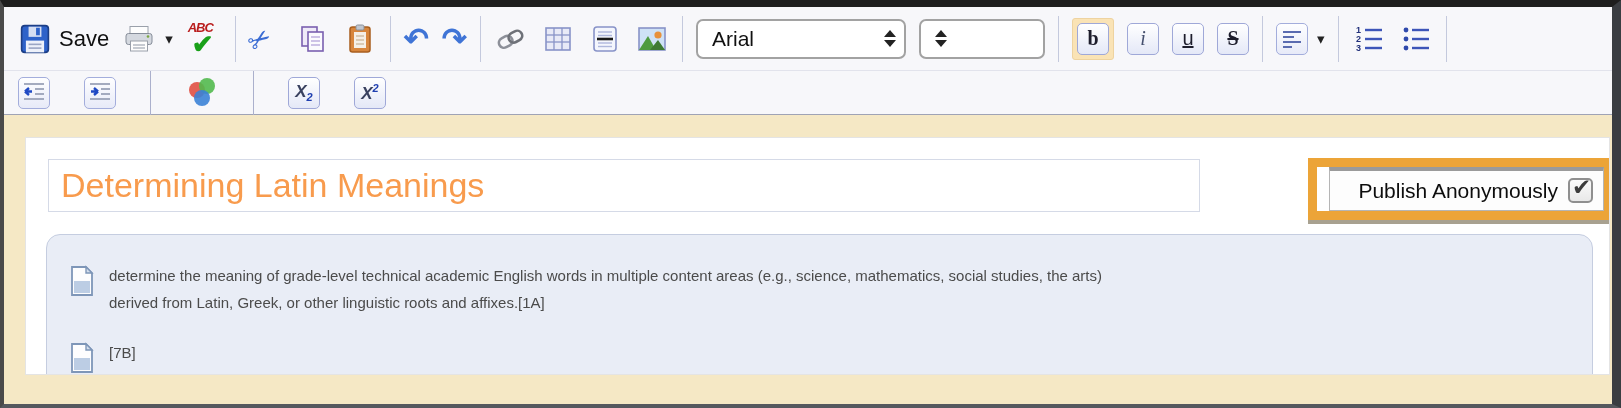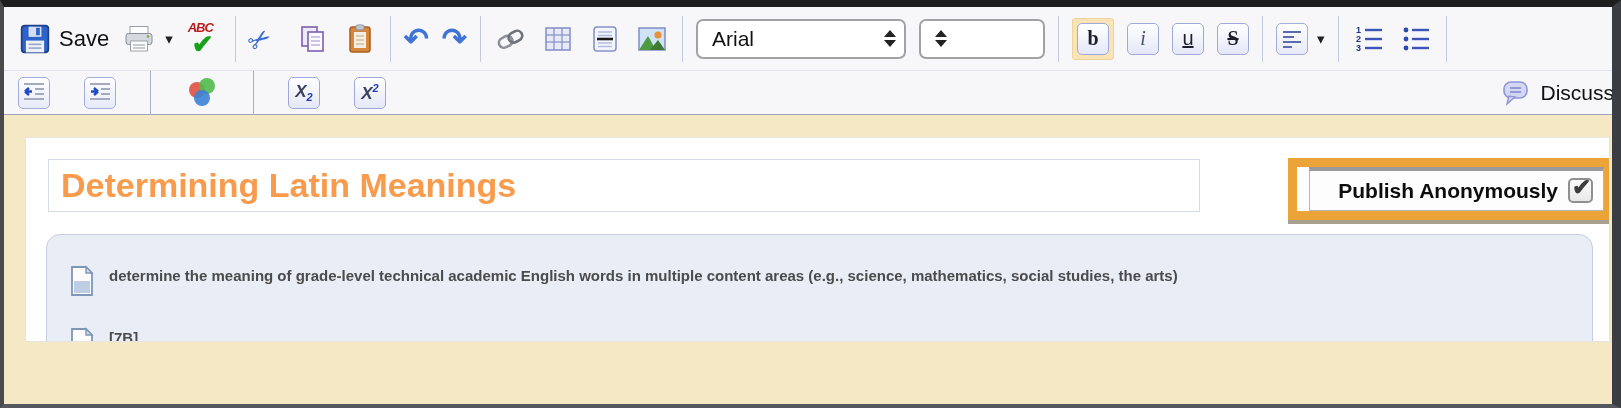--- a/index.html
+++ b/index.html
@@ -55,21 +55,21 @@
   .fmt-s { text-decoration:line-through; font-weight:bold; font-family:"Liberation Serif", serif; }
   .xbtn  { font-size:17px; font-weight:bold; color:#39415F; font-style:italic; }
   .xbtn sub,.xbtn sup { color:#1F3FB0; font-size:11px; }
   
   .annot { border:9px solid #ECA438; box-shadow:0 4px 0 rgba(96,84,52,.55); background:#fff; }
   .annot-inner { background:#FDFDFD; border:1px solid #B5B5B5; border-top:4px solid #9A9A9A; display:flex; align-items:center; }
   .publish-annot { margin:-2px 0; }
   .publish-annot .annot-inner { padding:5px 14px 5px 9px; gap:8px; }
   
   .body-area { background:#F5E8C5; height:293px; padding-top:22px; position:relative; }
-  .card { background:#FFFFFF; border:1px solid #E4E4E4; margin:0 2px 0 21px; height:205px; position:relative; overflow:hidden;font-weight:bold; }
+  .card { background:#FFFFFF; border:1px solid #E4E4E4; margin:0 2px 0 21px; height:238px; position:relative; overflow:hidden; }
   .title-input {
     margin:21px 0 0 22px; width:1152px; height:53px; background:#fff; border:1px solid #D5DAE7;
     font-size:34px; color:#F89B4D; display:flex; align-items:center; padding:0 12px; white-space:nowrap; overflow:hidden;
   }
   .pub-anon { position:absolute; top:20px; right:-4px; }
   .pub-anon .annot-inner { padding:7px 10px 7px 28px; gap:10px; font-size:21px; color:#0d0d0d;margin-left:12px; }
   .checkbox {
     width:25px; height:25px; border:2px solid #8F8F8F; border-radius:5px;
     background:linear-gradient(#FBFBFB,#E8E8E8); position:relative; flex:0 0 25px;
   }
@@ -321,31 +321,20 @@
 
       <div class="sep2"></div>
 
       <span class="fmtbtn">
         <span class="xbtn"><span>X</span><sub>2</sub></span>
       </span>
       <span class="fmtbtn">
         <span class="xbtn"><span>X</span><sup>2</sup></span>
       </span>
 
-      <div class="discuss">
-        <span class="iconplain">
-          <svg width="28" height="26" viewBox="0 0 28 26">
-            <rect x="3" y="2" width="23" height="16" rx="7" fill="#D4D7F3" stroke="#8F95D6" stroke-width="1.6"></rect>
-            <path d="M8 16 L6 24 L14 17 Z" fill="#D4D7F3" stroke="#8F95D6" stroke-width="1.4"></path>
-            <line x1="9" y1="8" x2="20" y2="8" stroke="#7F86C9" stroke-width="1.5"></line>
-            <line x1="9" y1="12" x2="20" y2="12" stroke="#7F86C9" stroke-width="1.5"></line>
-          </svg>
-        </span>
-        <span class="tlabel">Discuss</span>
-      </div>
     </div>
   </div>
 
   <div class="body-area">
     <div class="card">
 
       <div class="title-input">Determining Latin Meanings</div>
 
       <div class="annot pub-anon">
         <div class="annot-inner">
@@ -361,20 +350,21 @@
         <div class="std-item">
           <span class="doc-ic">
             <svg width="26" height="32" viewBox="0 0 26 32">
               <path d="M3 2 H17 L23 8 V30 H3 Z" fill="#FDFDFE" stroke="#7E96B8" stroke-width="1.8"></path>
               <path d="M17 2 L17 8 L23 8 Z" fill="#D4DEEC" stroke="#7E96B8" stroke-width="1.4"></path>
               <rect x="5" y="16" width="16" height="12" fill="#BCCDE4"></rect>
             </svg>
           </span>
           <div class="std-text">
             <div>determine the meaning of grade-level technical academic English words in multiple content areas (e.g., science, mathematics, social studies, the arts)</div>
+            <div>derived from Latin, Greek, or other linguistic roots and affixes.[1A]</div>
           </div>
         </div>
 
         <div class="std-item">
           <span class="doc-ic">
             <svg width="26" height="32" viewBox="0 0 26 32">
               <path d="M3 2 H17 L23 8 V30 H3 Z" fill="#FDFDFE" stroke="#7E96B8" stroke-width="1.8"></path>
               <path d="M17 2 L17 8 L23 8 Z" fill="#D4DEEC" stroke="#7E96B8" stroke-width="1.4"></path>
               <rect x="5" y="16" width="16" height="12" fill="#BCCDE4"></rect>
             </svg>

